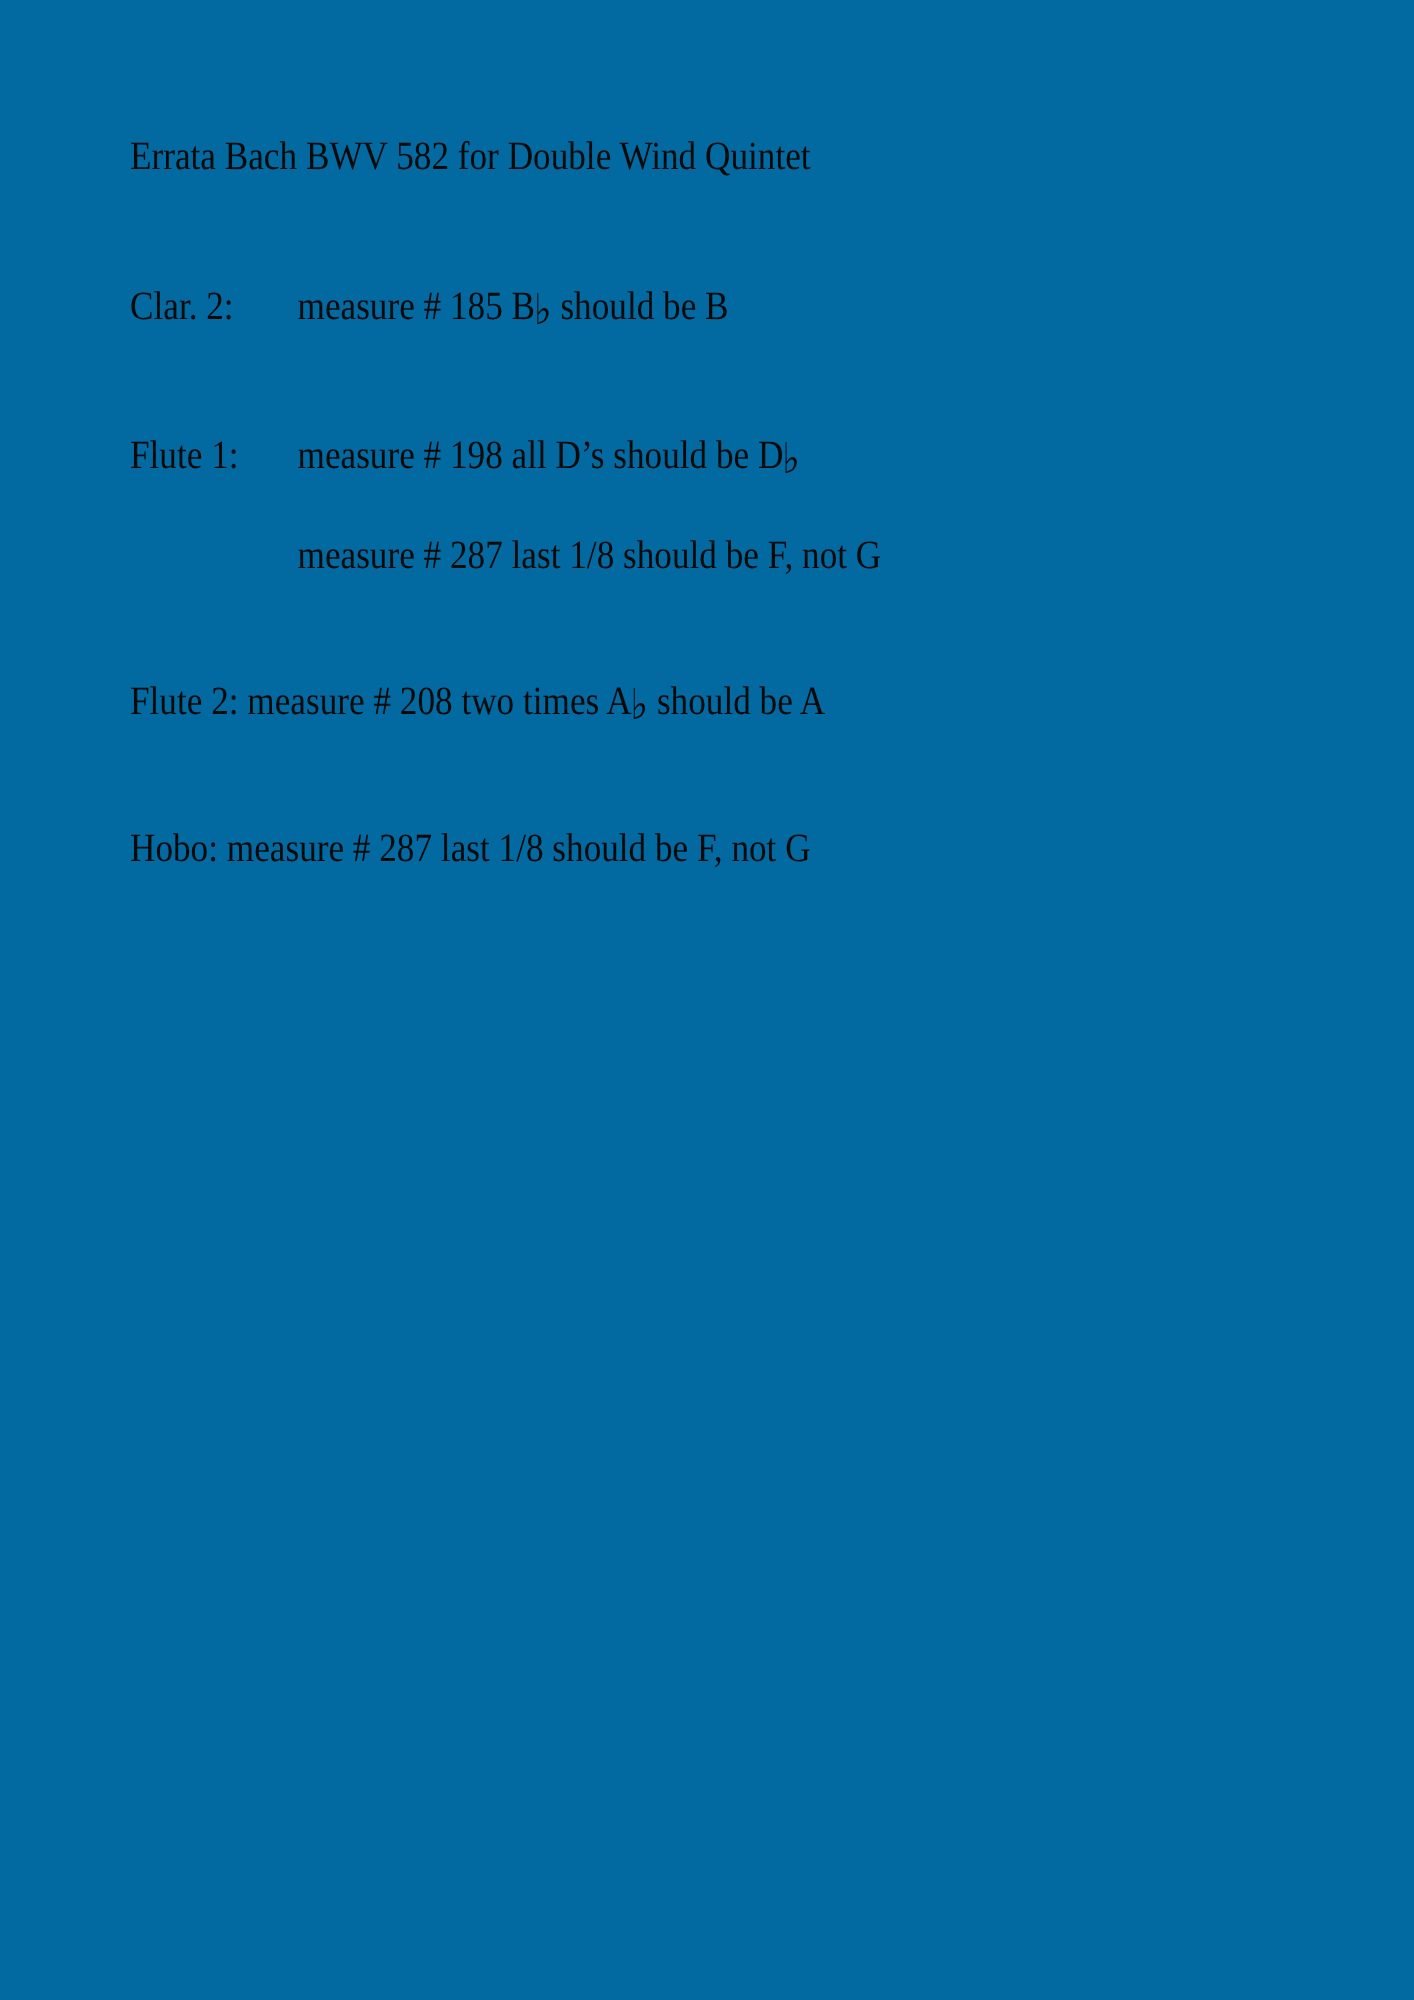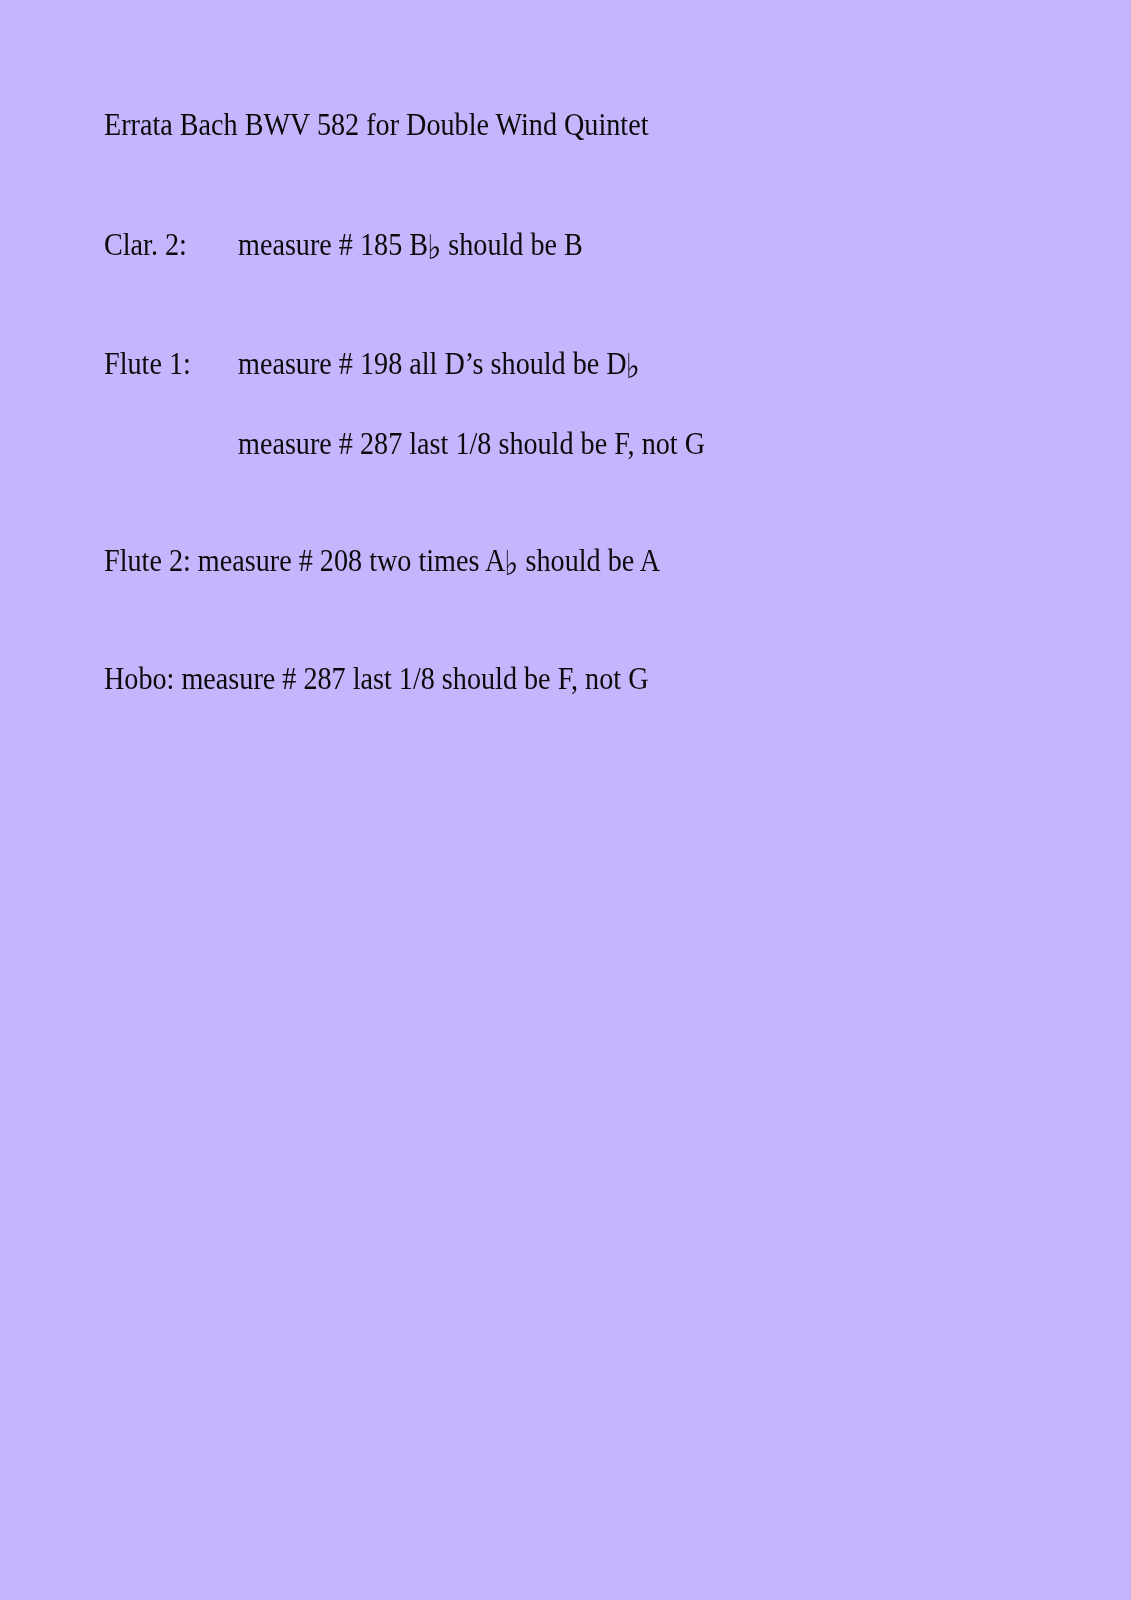--- a/index.html
+++ b/index.html
@@ -6,21 +6,21 @@
   html, body {
     margin: 0;
     padding: 0;
     background: #ffffff;
   }
 
   .page {
     position: relative;
     width: 1131px;
     height: 1600px;
-    background: #c4b5fd;
+    background: #0369a1;
     overflow: hidden;
     font-family: "Liberation Serif", "DejaVu Serif", serif;
     color: #000000;
     -webkit-font-smoothing: antialiased;
   }
 
   
   .line {
     position: absolute;
     left: 104px;

